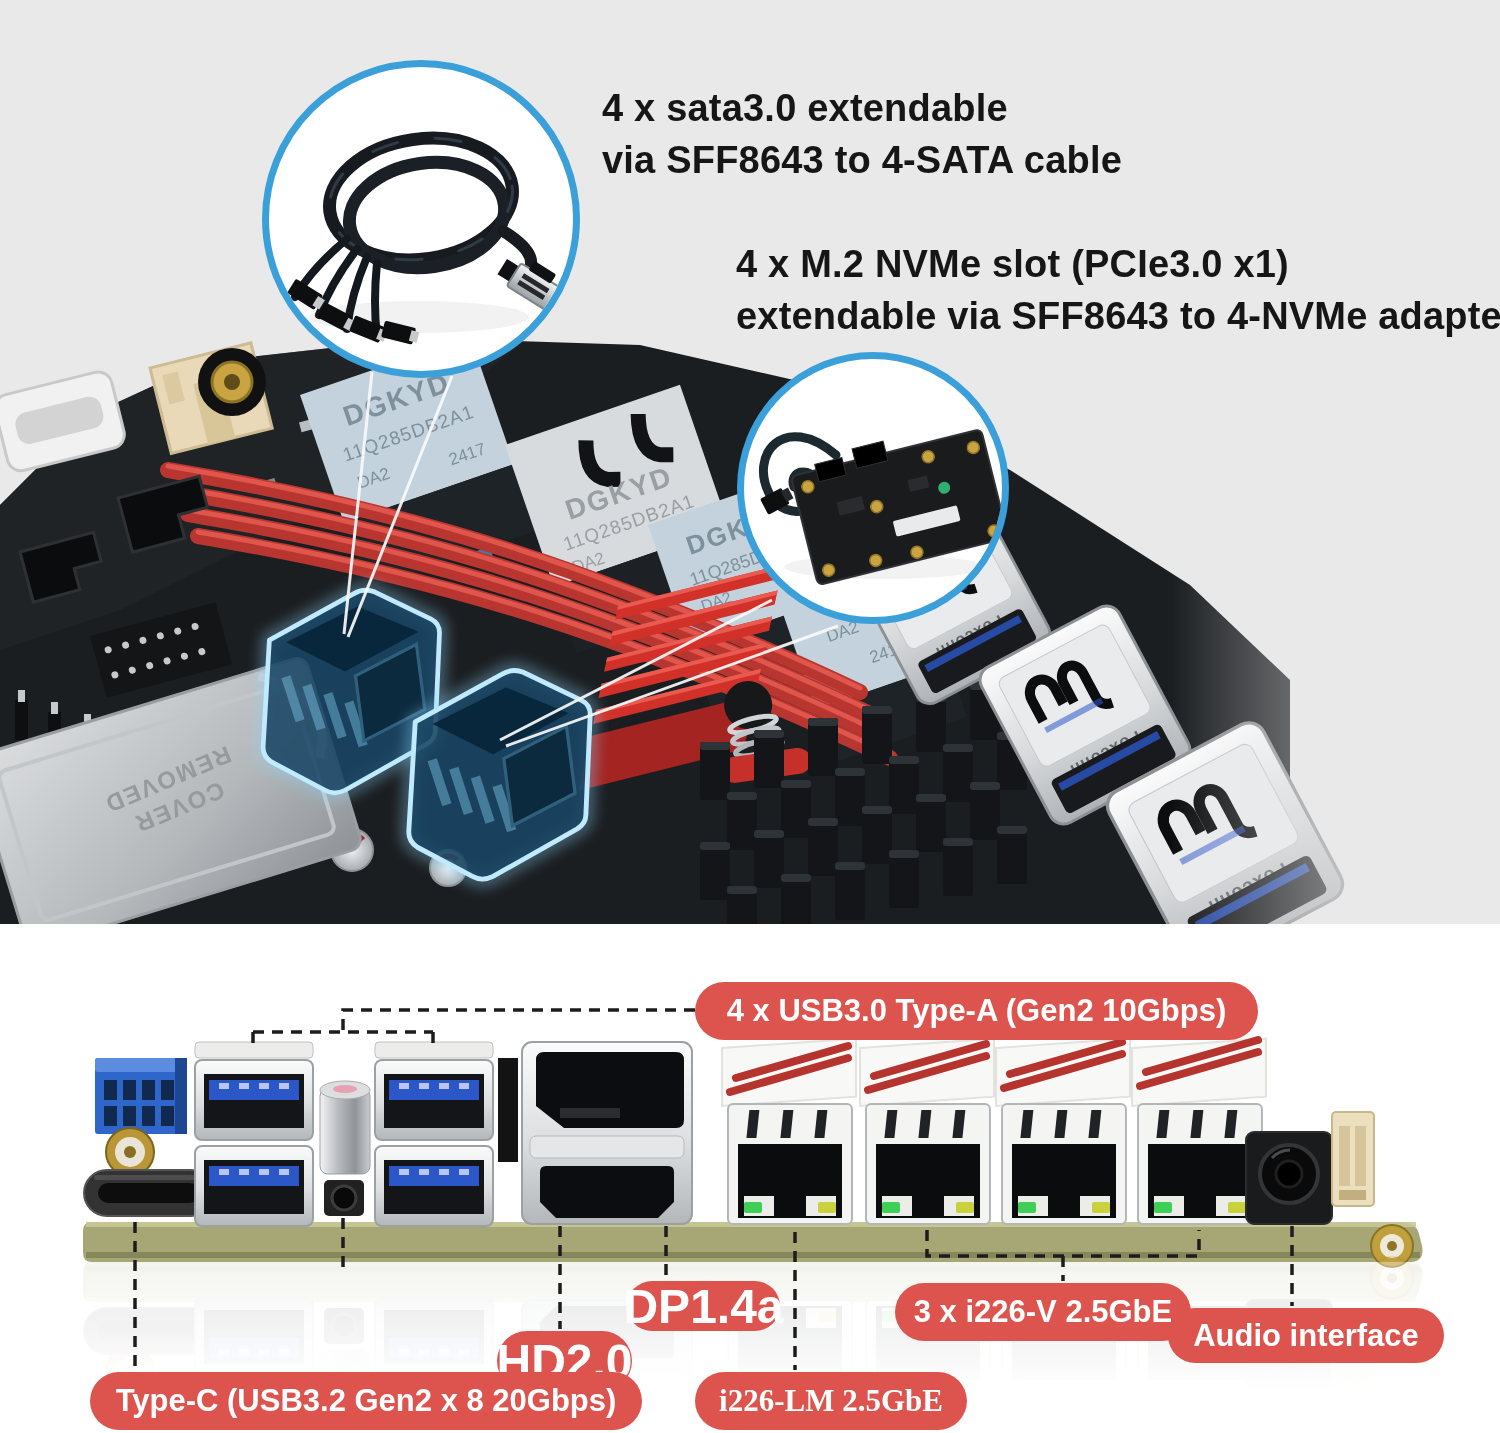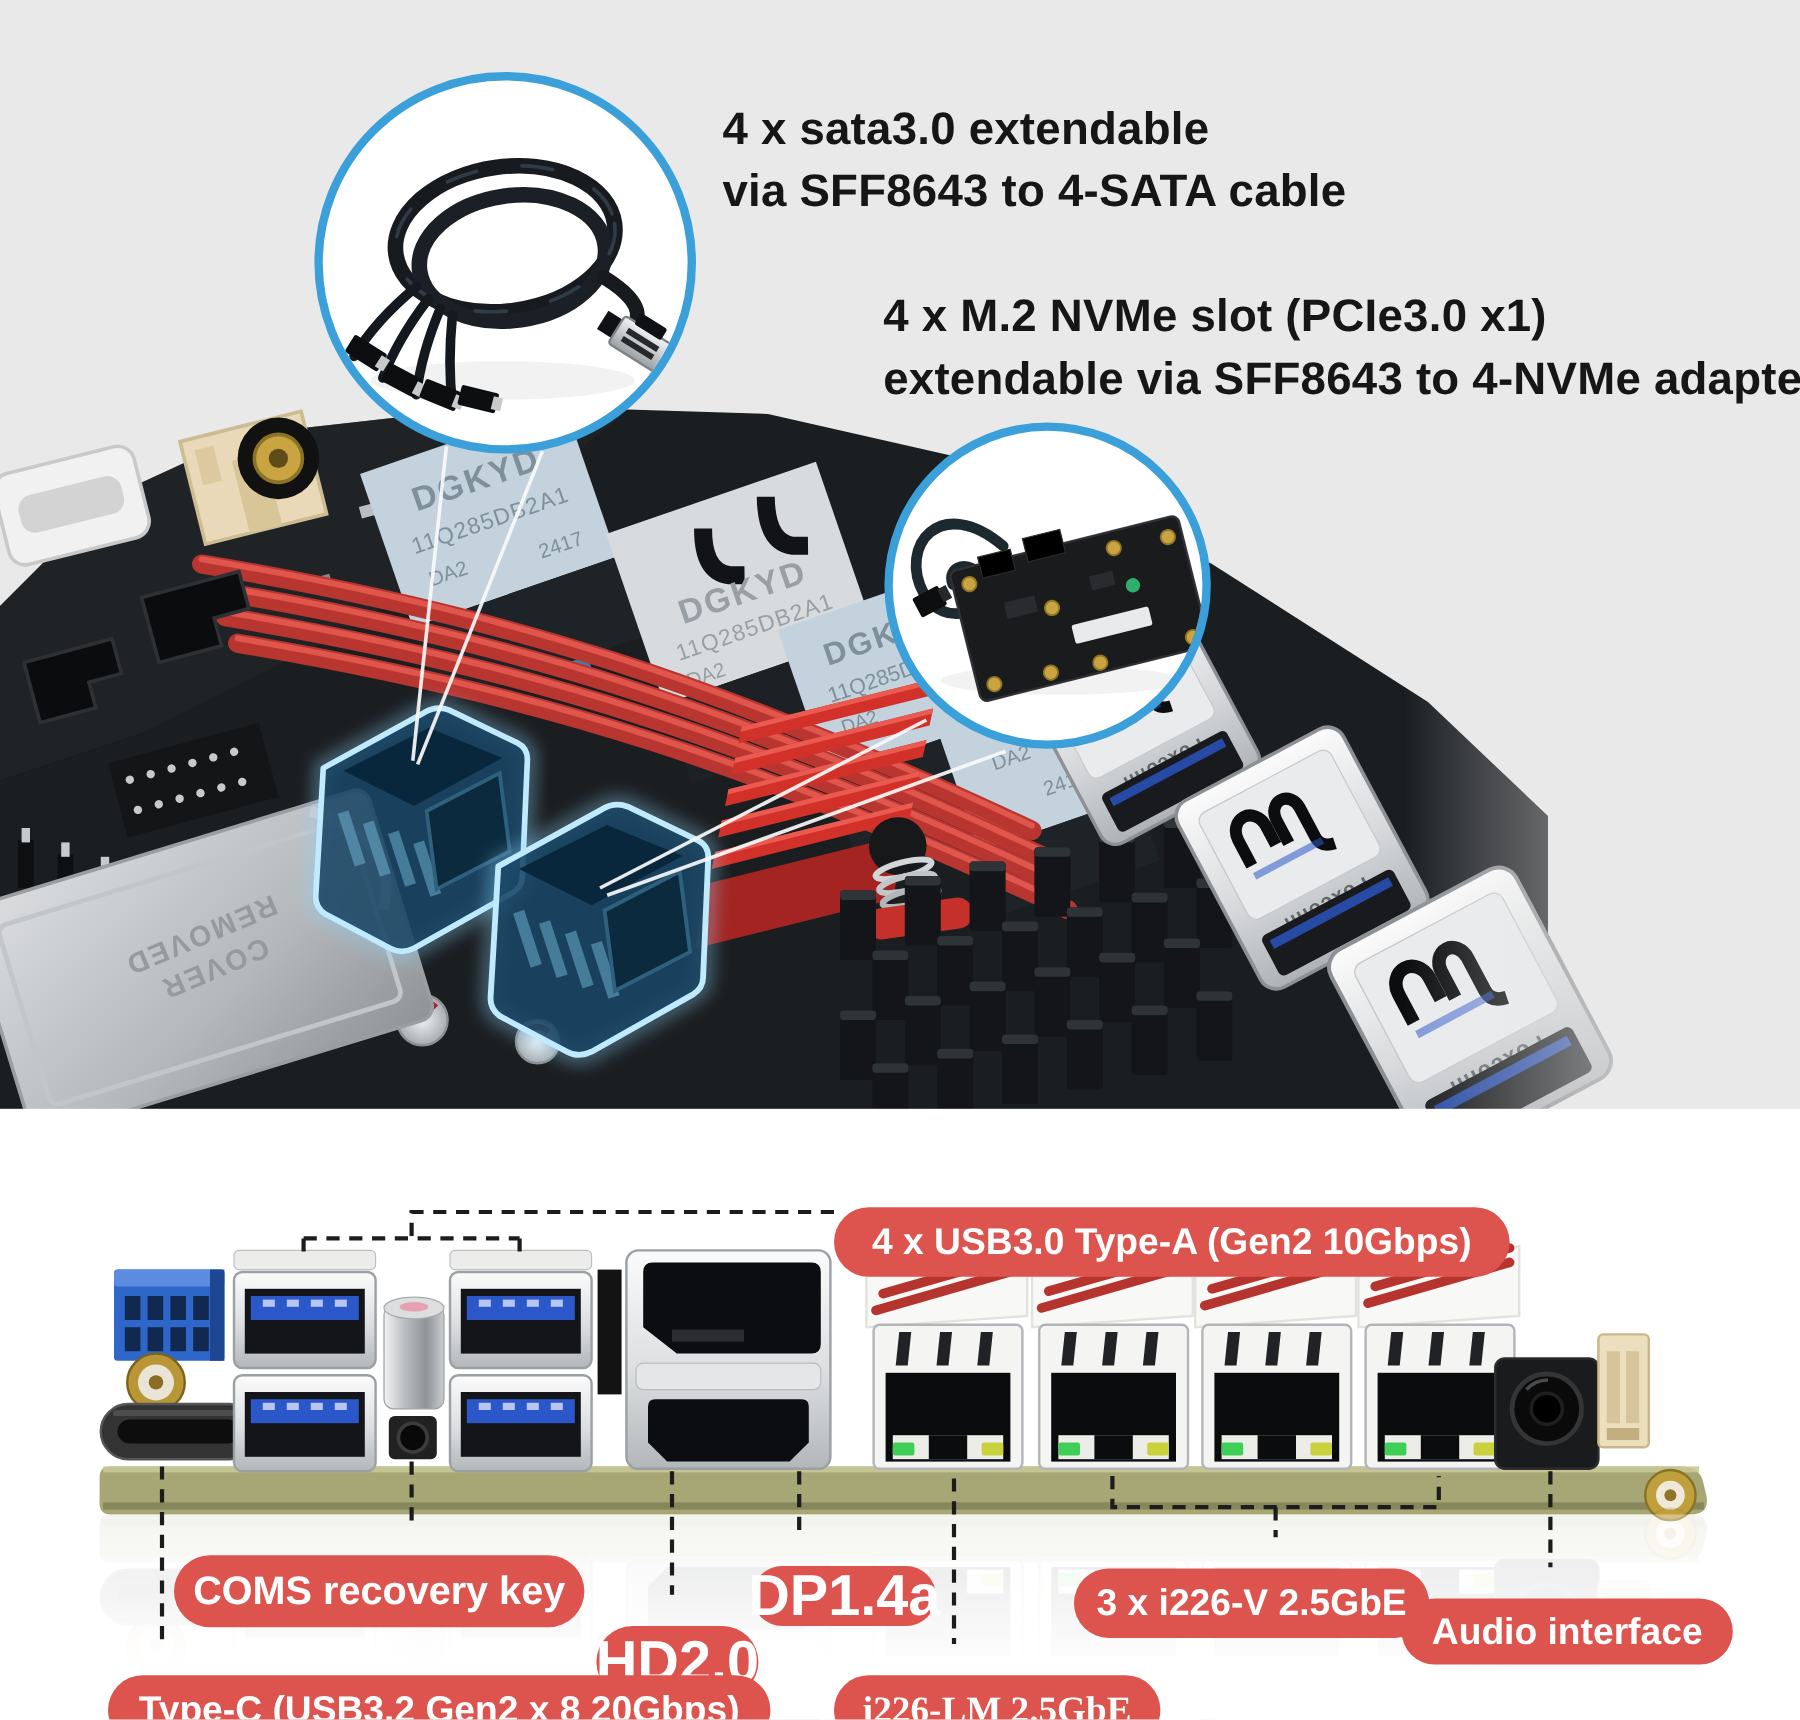--- a/index.html
+++ b/index.html
@@ -15,21 +15,21 @@
   #circle-sata{left:262px;top:60px;width:318px;height:318px;}
   #circle-nvme{left:737px;top:352px;width:272px;height:272px;}
   
   .h-annot{position:absolute;color:var(--heading-text,#161616);font-weight:bold;
      font-size:38px;line-height:52px;white-space:nowrap;letter-spacing:.2px;}
   #annot-sata{left:602px;top:82px;}
   #annot-nvme{left:736px;top:238px;}
   
   .badge{position:absolute;display:flex;align-items:center;justify-content:center;
      background:var(--badge-red,#dc544d);color:#fff;font-weight:bold;white-space:nowrap;
-     border-radius:32px;margin-top:24px;}
+     border-radius:32px;}
   .badge.f31{font-size:31px;} .badge.f33{font-size:33px;} .badge.f36{font-size:48px;}
   #badge-usb{left:695px;top:42px;width:563px;height:58px;}
   #badge-coms{left:145px;top:332px;width:342px;height:60px;}
   #badge-dp{left:627px;top:341px;width:153px;height:50px;}
   #badge-hd{left:497px;top:391px;width:135px;height:60px;}
   #badge-i226v{left:895px;top:343px;width:296px;height:58px;}
   #badge-audio{left:1168px;top:368px;width:276px;height:55px;}
   #badge-typec{left:90px;top:432px;width:552px;height:58px;}
   #badge-i226lm{left:695px;top:432px;width:272px;height:58px;font-family:Liberation Serif, serif;}
 </style>
@@ -573,21 +573,20 @@
         <path d="M135,282 V430"></path>
         <path d="M560,286 V389"></path>
         <path d="M666,286 V339"></path>
         <path d="M795,292 V430"></path>
         <path d="M927,290 V316 H1199 V290 M1063,316 V341"></path>
         <path d="M1292,286 V366"></path>
       </g>
     </svg>
 
     <div class="badge f31" id="badge-usb">4 x USB3.0 Type-A (Gen2 10Gbps)</div>
-    <div class="badge f33" id="badge-coms">COMS recovery key</div>
     <div class="badge f36" id="badge-dp">DP1.4a</div>
     <div class="badge f36" id="badge-hd">HD2.0</div>
     <div class="badge f31" id="badge-i226v">3 x i226-V 2.5GbE</div>
     <div class="badge f31" id="badge-audio">Audio interface</div>
     <div class="badge f31" id="badge-typec">Type-C (USB3.2 Gen2 x 8 20Gbps)</div>
     <div class="badge f31" id="badge-i226lm">i226-LM 2.5GbE</div>
   </div>
 </div>
 
 </body></html>

